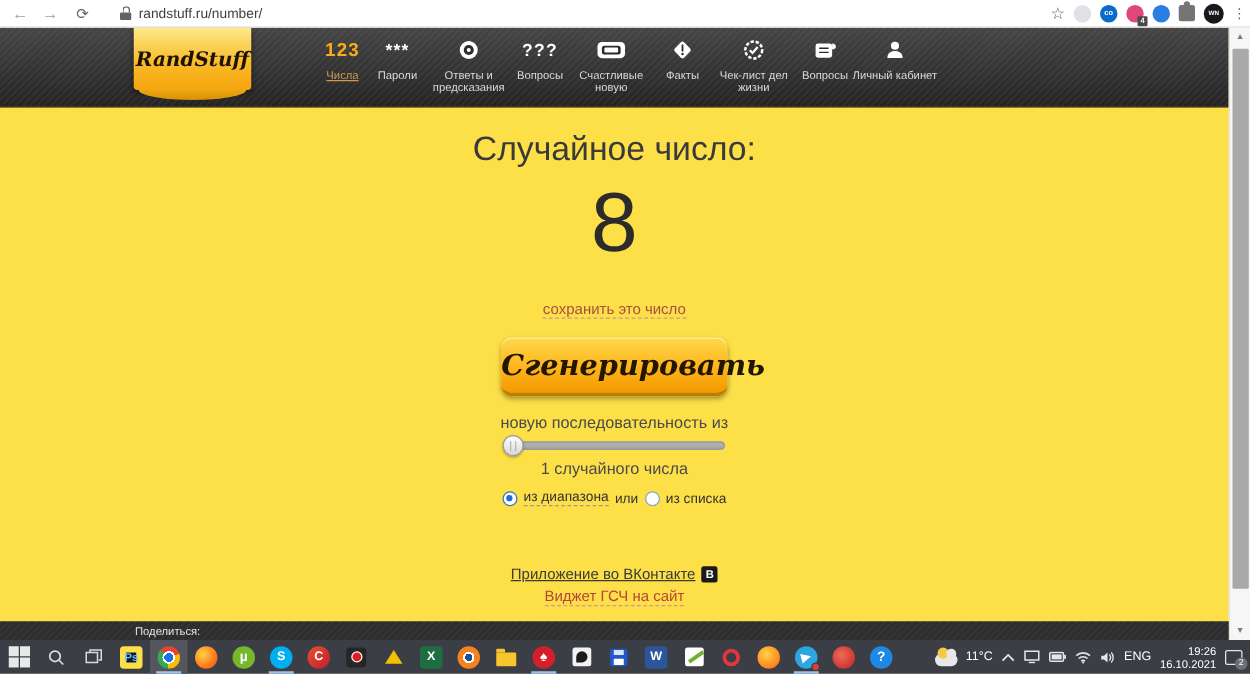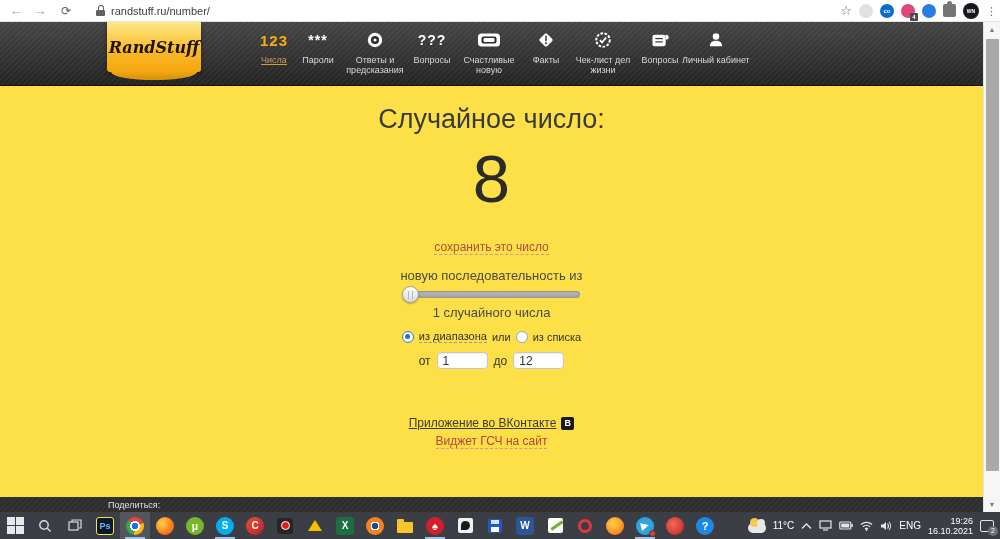--- a/index.html
+++ b/index.html
@@ -213,38 +213,33 @@
         </div>
         <div class="nav-label">Личный кабинет</div>
       </div>
     </div>
   </div>
 
   <div id="main">
     <div id="page-title">Случайное число:</div>
     <div id="random-number">8</div>
     <div id="save-link">сохранить это число</div>
+    <button id="generate-button">Сгенерировать</button>
     <div id="seq-label">новую последовательность из</div>
     <div id="slider">
       <div id="slider-knob"></div>
     </div>
     <div id="count-label">1 случайного числа</div>
     <div id="radio-row">
       <div class="radio checked"></div>
       <span class="dashed-label">из диапазона</span>
       <span>или</span>
       <div class="radio"></div>
       <span>из списка</span>
     </div>
-    <div id="range-row">
-      <span>от</span>
-      <input class="range-input" value="1" style="">
-      <span>до</span>
-      <input class="range-input" value="12" style="">
-    </div>
     <div id="vk-row">
       <span id="vk-link">Приложение во ВКонтакте</span>
       <span id="vk-icon">В</span>
     </div>
     <div id="widget-link">Виджет ГСЧ на сайт</div>
   </div>
 
   <div id="scrollbar">
     <div class="sb-arrow">▲</div>
     <div id="sb-thumb"></div>
@@ -272,21 +267,21 @@
         <line x1="9.2" y1="9.2" x2="12.6" y2="12.6" stroke="#dcdcdc" stroke-width="1.4"></line>
       </svg>
   </div>
   <div class="tb-slot">
     <svg width="14" height="14" viewBox="0 0 14 14">
         <rect x="1" y="3" width="9" height="8" fill="none" stroke="#dcdcdc" stroke-width="1.2"></rect>
         <path d="M4 3V1h9v8h-2" fill="none" stroke="#dcdcdc" stroke-width="1.2"></path>
       </svg>
   </div>
   <div class="tb-slot">
-      <div class="tb-ico sq" style="background:#0a1a2c; border:1px solid #fde047; color:#6fb6ff; font-size:9px;">Ps</div>
+      <div class="tb-ico sq" style="background:#0a1a2c; border:5px solid #fde047; color:#6fb6ff; font-size:9px;">Ps</div>
     </div>
   <div class="tb-slot active open">
       <div class="tb-ico circ chrome-ico"></div>
     </div>
   <div class="tb-slot">
       <div class="tb-ico circ" style="background:radial-gradient(circle at 35% 35%, #ffd24a, #ff7a18 60%, #e3423b);"></div>
     </div>
   <div class="tb-slot">
       <div class="tb-ico circ" style="background:#76b82a; font-size:11px;">µ</div>
     </div>

